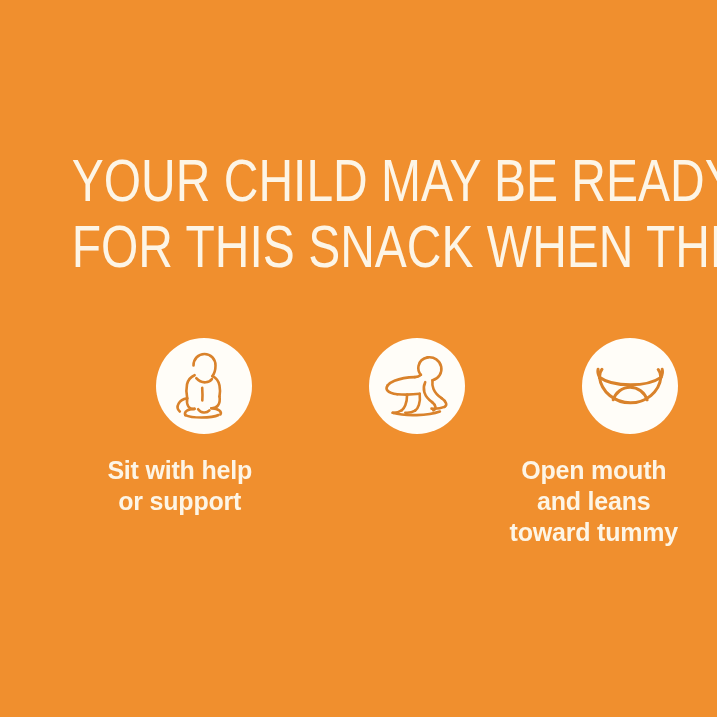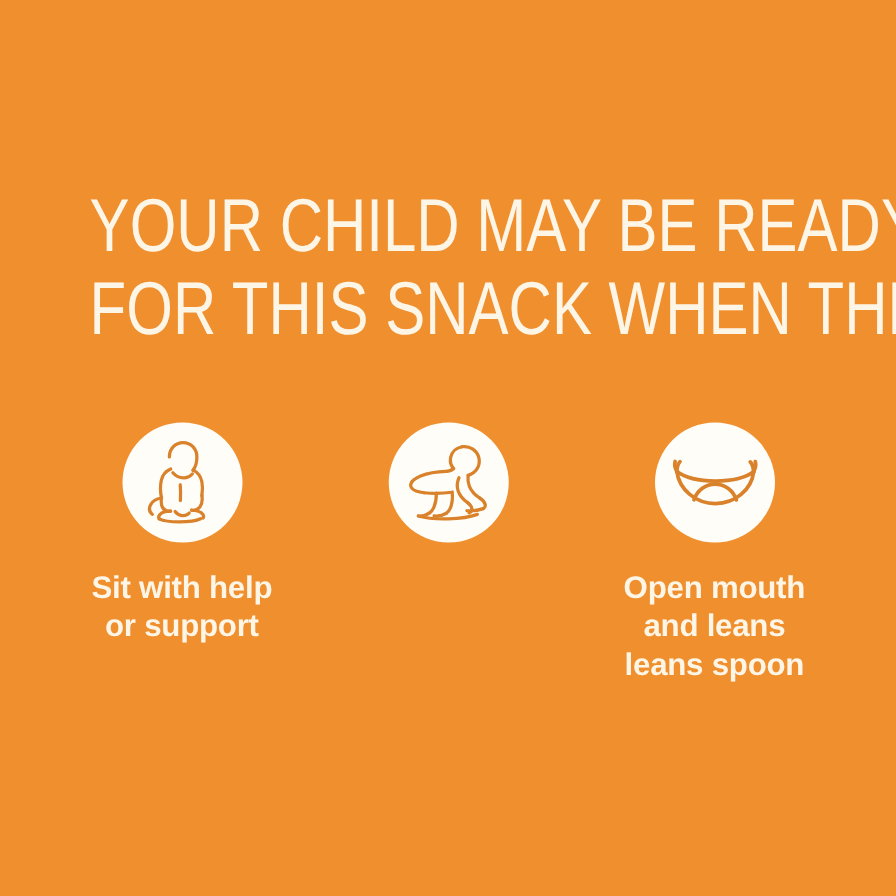--- a/index.html
+++ b/index.html
@@ -51,21 +51,21 @@
     left: 0;
     width: 717px;
     display: flex;
     justify-content: center;
     align-items: flex-start;
   }
   .column {
     width: 213px;
     display: flex;
     flex-direction: column;
-    align-items: center;
+    align-items: flex-end;
   }
 
   .icon-circle {
     width: 96px;
     height: 96px;
     border-radius: 50%;
     background: #FFFDF8;
     display: flex;
     align-items: center;
     justify-content: center;
@@ -179,17 +179,17 @@
             <path d="M17.5 39.2c0.1-3.4 1-6.2 2.5-7.9"></path>
             <path d="M17.5 39.2c-1.5-2.7-2-5.6-1.4-8"></path>
 
             <path d="M78.9 39.4c-0.2-3.4-1.1-6.2-2.7-7.9"></path>
             <path d="M78.9 39.4c1.5-2.8 2-5.7 1.3-8.1"></path>
           </g>
         </svg>
       </div>
       <div class="col-label">Open mouth
 and leans
-leans spoon</div>
+toward tummy</div>
     </div>
 
   </div>
 </div>
 
 </body></html>

